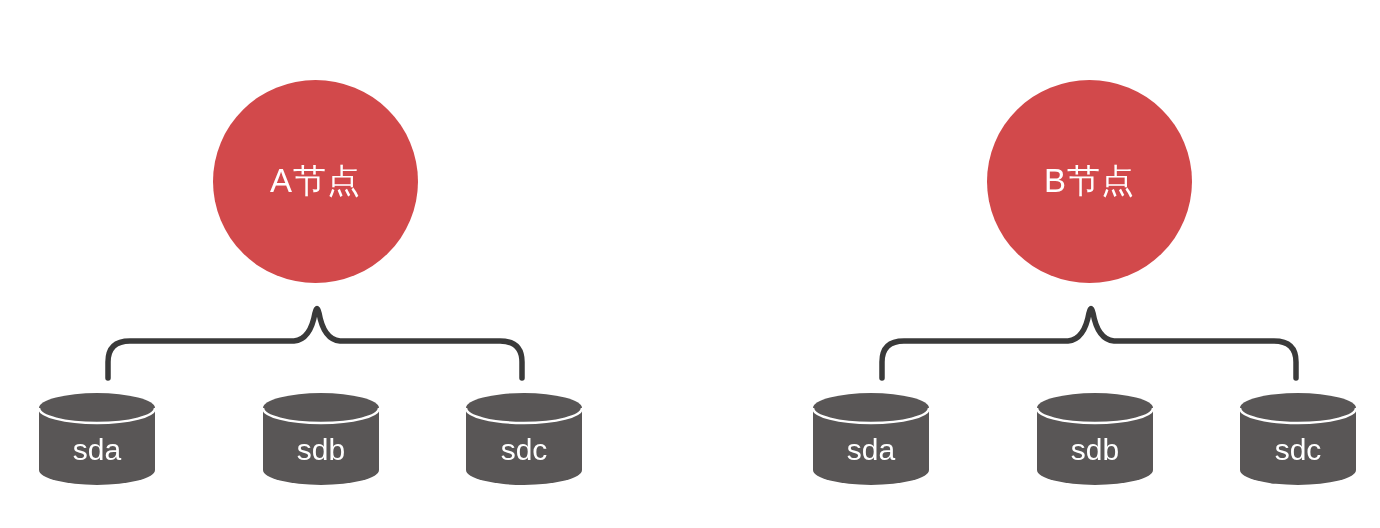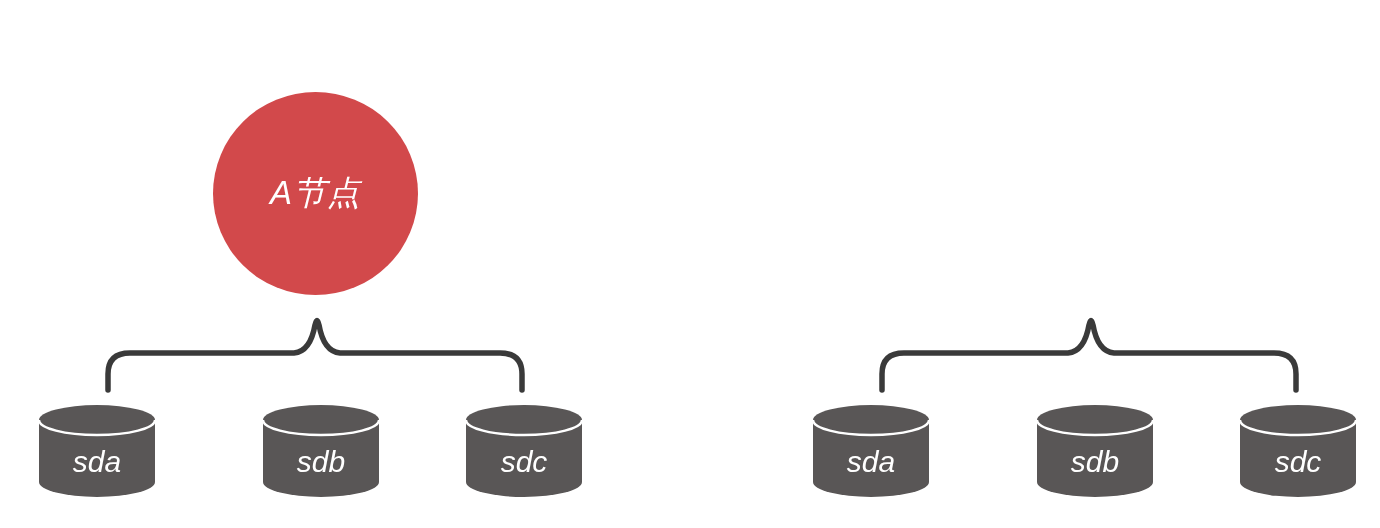--- a/index.html
+++ b/index.html
@@ -15,24 +15,23 @@
   body { font-family: "Liberation Sans", sans-serif; background: #fff; }
   .canvas {
     position: relative;
     width: 1380px;
     height: 528px;
     background: var(--canvas-bg, #ffffff);
     overflow: hidden;
   }
   .group {
     position: absolute;
-    top: 16px;
+    top: 4px;
     width: 690px;
     height: 496px;
-    font-style: italic;
   }
   .group.left  { left: 0; }
   .group.right { left: 774px; }
   .node {
     position: absolute;
     left: 213px;
     top: 76px;
     width: 205px;
     height: 203px;
     border-radius: 50%;
@@ -104,20 +103,23 @@
     </svg>
 
     <svg class="disk d2" viewBox="0 0 118 94">
       <path class="cyl-body" d="M 1 16 A 58 15 0 0 1 117 16 L 117 78 A 58 15 0 0 1 1 78 Z"></path>
       <path class="cyl-arc" d="M 1 16 A 58 15 0 0 0 117 16"></path>
       <text class="disk-label" x="59" y="68" text-anchor="middle">sdc</text>
     </svg>
   </div>
 
   <div class="group right">
+    <div class="node">
+      <span>B节点</span>
+    </div>
 
     <svg class="brace-svg" viewBox="0 0 424 84">
       <path class="brace" d="M 4 78 L 4 62 Q 4 41 26 41 L 190 41
                C 201 40 208 30 211 13 Q 213 4 215 13 C 218 30 225 40 236 41
                L 396 41 Q 418 41 418 62 L 418 78"></path>
     </svg>
 
     <svg class="disk d0" viewBox="0 0 118 94">
       <path class="cyl-body" d="M 1 16 A 58 15 0 0 1 117 16 L 117 78 A 58 15 0 0 1 1 78 Z"></path>
       <path class="cyl-arc" d="M 1 16 A 58 15 0 0 0 117 16"></path>

